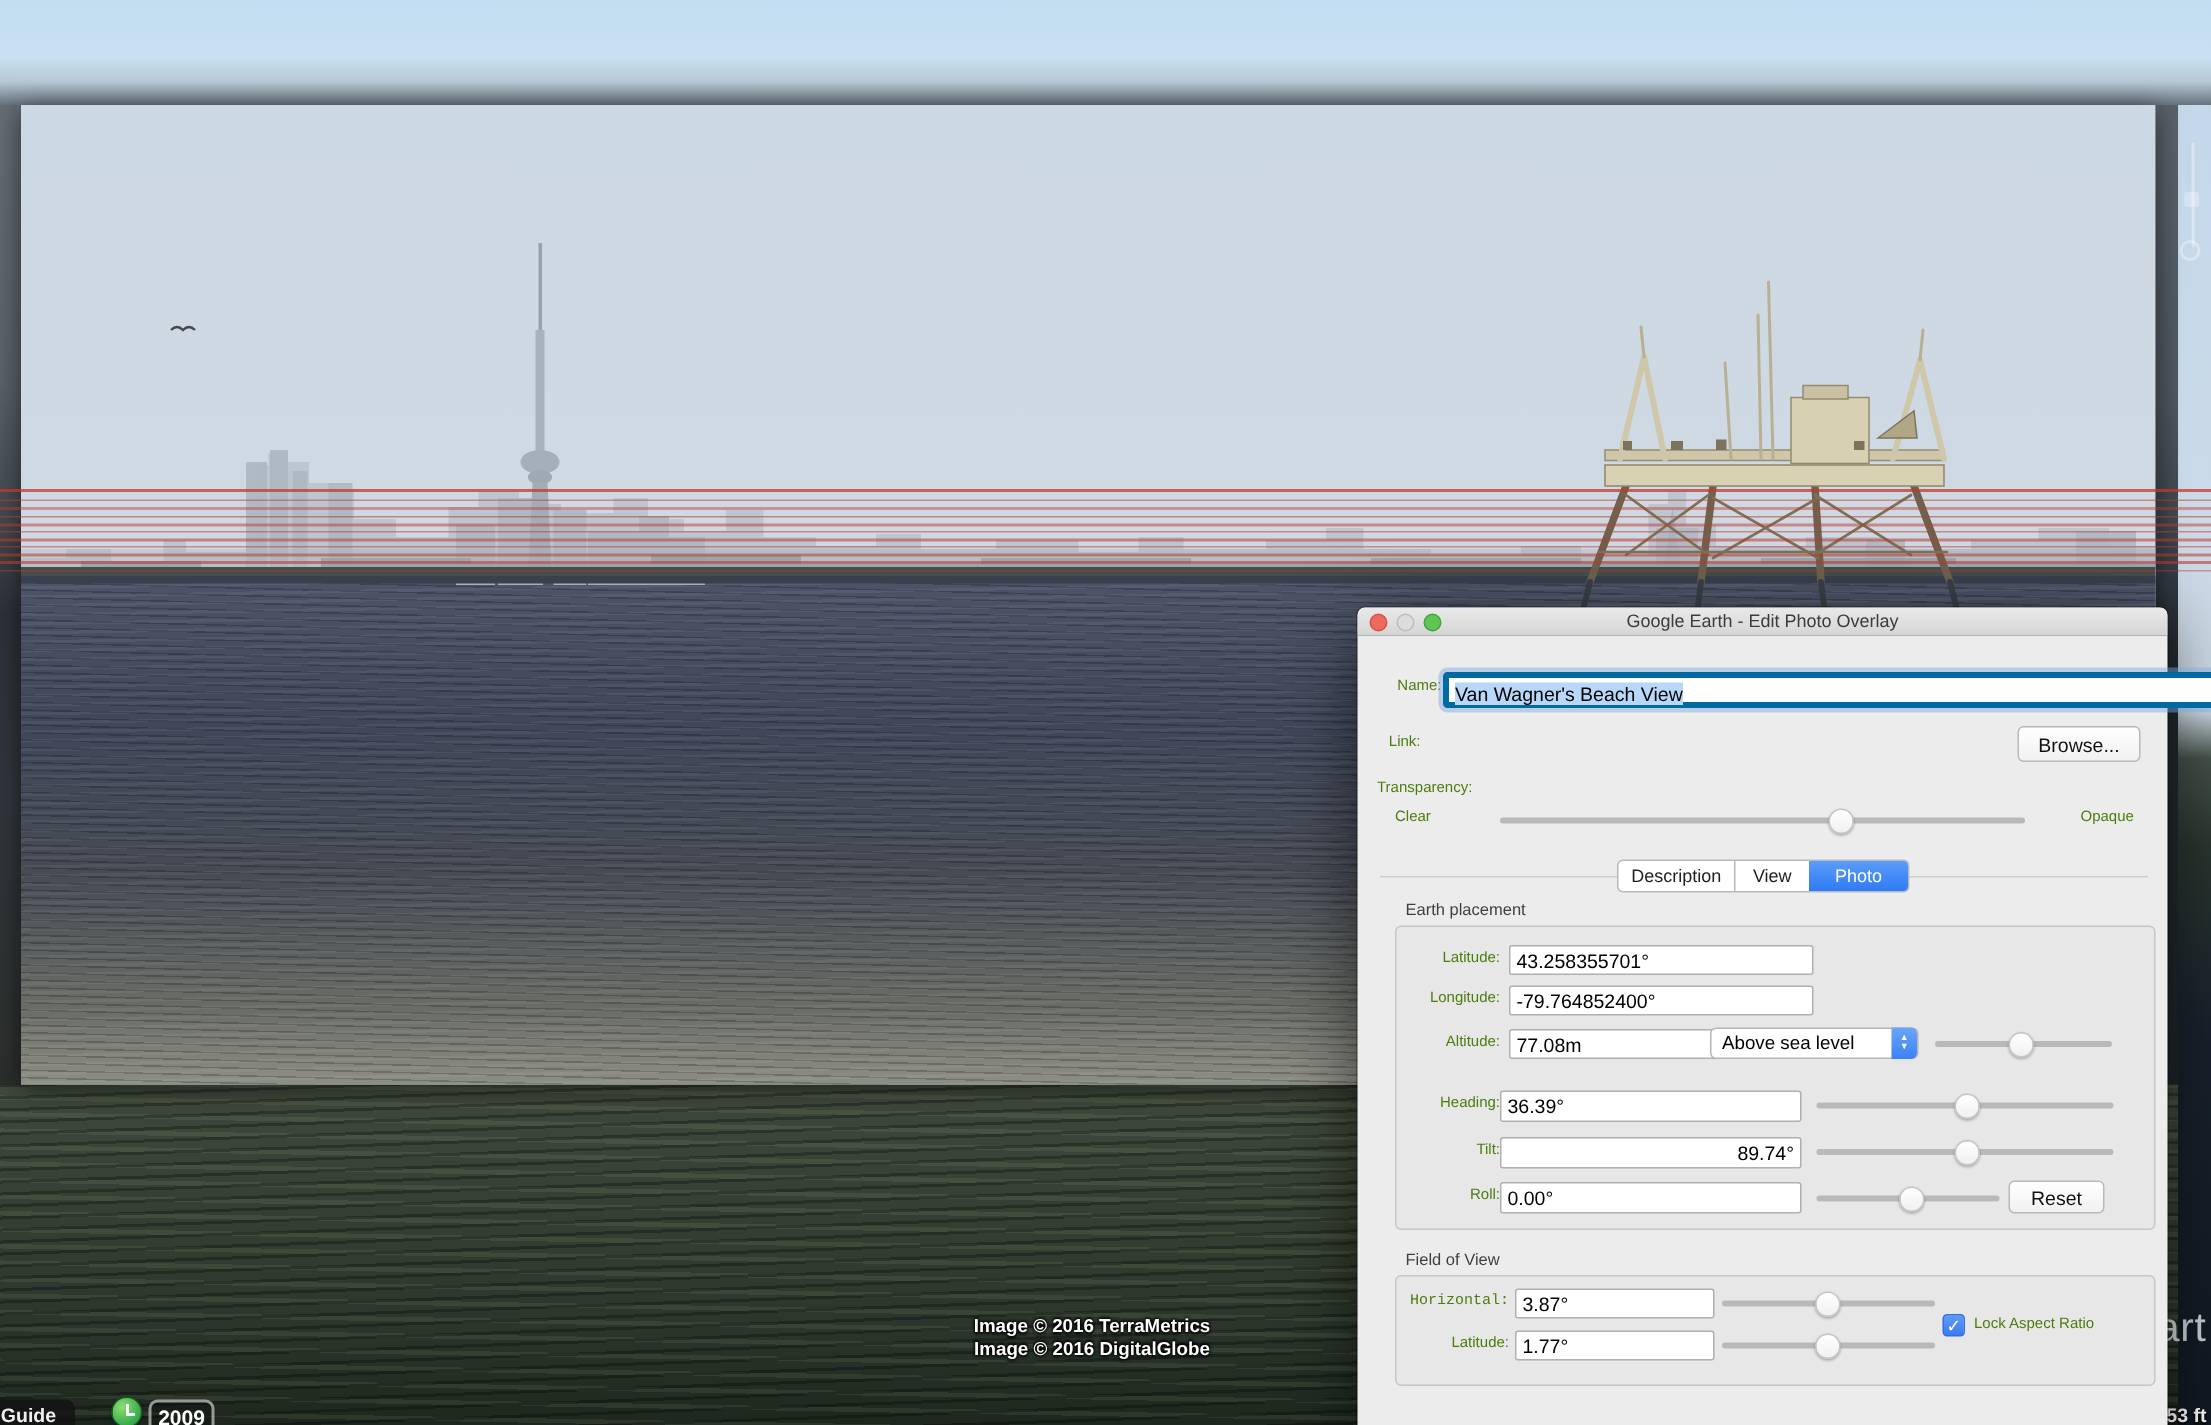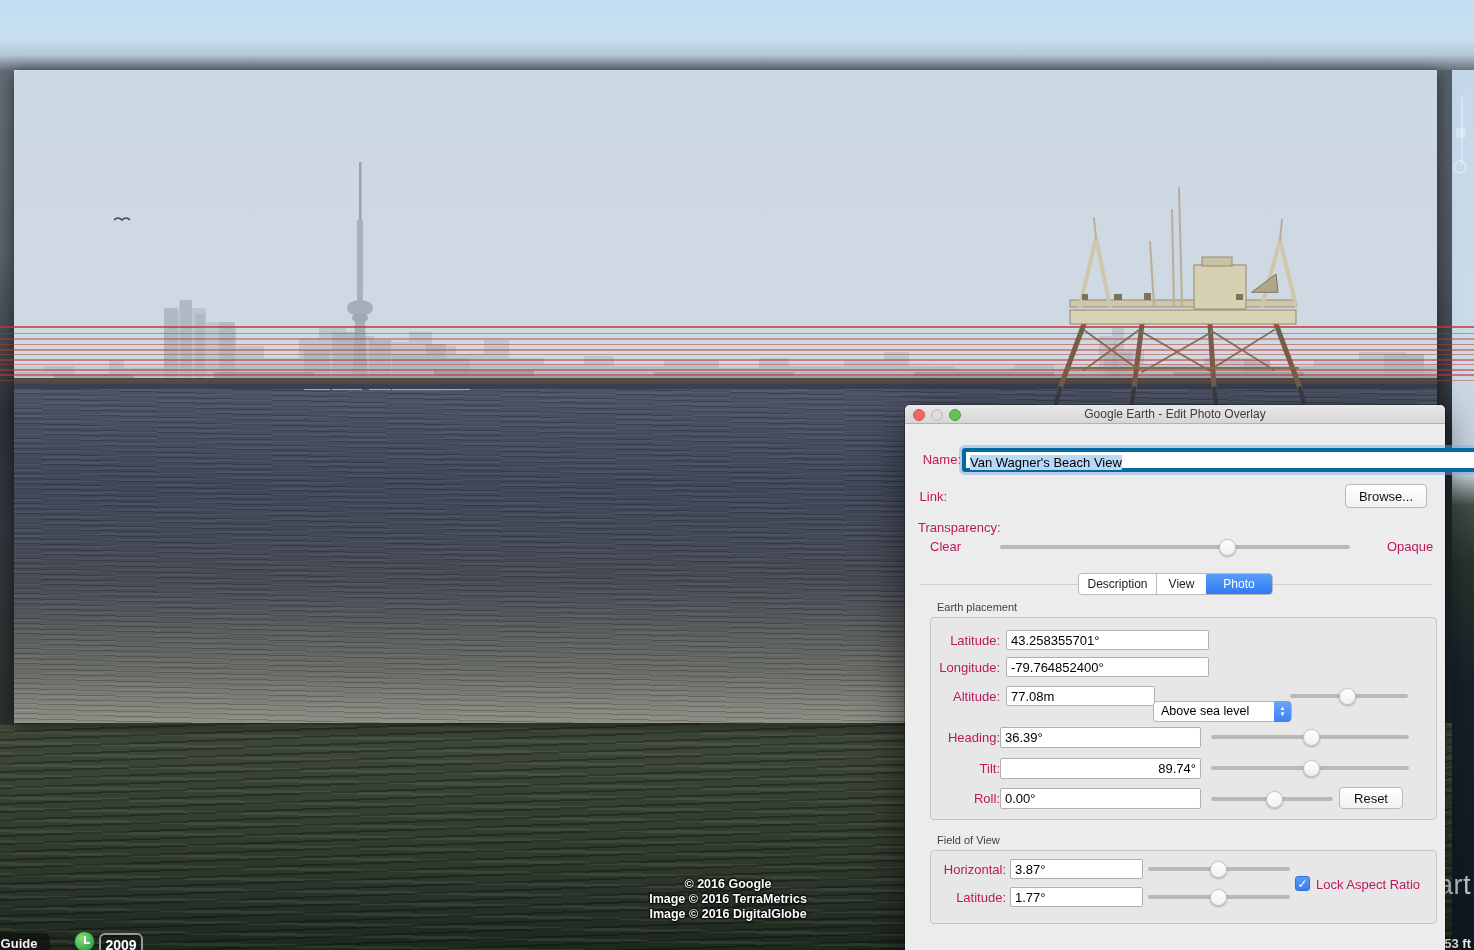--- a/index.html
+++ b/index.html
@@ -70,21 +70,21 @@
   .dialog { left:905px; top:405px; width:540px; height:560px; background:#ececec;
     border-radius:5px 5px 0 0; box-shadow:0 12px 48px rgba(0,0,0,0.55), 0 0 0 1px rgba(0,0,0,0.25); z-index:10; }
   .titlebar { position:absolute; left:0; top:0; width:540px; height:19px;
     background:linear-gradient(to bottom,#e9e9e9,#d6d6d6); border-bottom:1px solid #b2b2b2; border-radius:5px 5px 0 0; }
   .titlebar .title { position:absolute; left:0; right:0; top:2px; text-align:center; font-size:12px; color:#3c3c3c; }
   .tl { position:absolute; top:3.5px; width:12px; height:12px; border-radius:50%; }
   .tl.red   { left:8px;  background:#ee6a5f; border:1px solid #d5544a; }
   .tl.gray  { left:26px; background:#dcdcdc; border:1px solid #bcbcbc; }
   .tl.green { left:44px; background:#61c554; border:1px solid #44a33a; }
 
-  .dialog label, .dialog .lbl { font-size:13px; color:#be185d; }
+  .dialog label, .dialog .lbl { font-size:10px; color:#4d7c0f; }
   .rt { text-align:right; }
 
   .tf { position:absolute; background:#fff; border:1px solid #b0b0b0; border-radius:2px;
     font-family:"Liberation Sans",sans-serif; font-size:13px; color:#000; padding:0 4px; }
   input.tf { outline:none; }
 
   .name-field { left:57px; top:43px; width:560px; height:24px; line-height:22px;
     border:4px solid #0369a1; box-shadow:0 0 0 3px rgba(125,168,227,0.45); border-radius:3px; }
   .name-field .sel { background:#b8d8fa; }
 
@@ -226,21 +226,20 @@
       <div class="rline" style="top: 364px; height: 1px; opacity: 0.5; background: rgb(192, 57, 43);"></div>
       <div class="rline" style="top: 369px; height: 2px; opacity: 0.55; background: rgb(192, 57, 43);"></div>
       <div class="rline" style="top: 374px; height: 2px; opacity: 0.6; background: rgb(192, 57, 43);"></div>
       <div class="rline" style="top: 380px; height: 1px; opacity: 0.45; background: rgb(192, 57, 43);"></div>
     </div>
 
   <div class="abs guide-box">Guide</div>
   <div class="abs clock-badge"></div>
   <div class="abs year-badge">2009</div>
   <div class="abs copyright">
-    <div>© 2016 Google</div>
     <div>Image © 2016 TerraMetrics</div>
     <div>Image © 2016 DigitalGlobe</div>
   </div>
   <div class="abs alt-status">253 ft</div>
   <div class="abs watermark-frag">art</div>
 
   <div class="abs dialog">
     <div class="titlebar">
       <div class="tl red"></div>
       <div class="tl gray"></div>
@@ -273,21 +272,21 @@
     <div class="groupbox" style="top:212px;height:203px;"></div>
 
     <div class="abs lbl rt" style="left:15px;top:228px;width:80px;">Latitude:</div>
     <input class="abs tf" style="left: 101px; top: 225px; width: 203px; height: 20px;" readonly="" value="43.258355701°">
 
     <div class="abs lbl rt" style="left:15px;top:255px;width:80px;">Longitude:</div>
     <input class="abs tf" style="left: 101px; top: 252px; width: 203px; height: 20px;" readonly="" value="-79.764852400°">
 
     <div class="abs lbl rt" style="left:15px;top:284px;width:80px;">Altitude:</div>
     <input class="abs tf" style="left: 101px; top: 281px; width: 149px; height: 20px;" readonly="" value="77.08m">
-    <div class="select" style="left:248px;top:280px;width:139px;margin-top:16px;">
+    <div class="select" style="left:235px;top:280px;width:139px;">
       <span>Above sea level</span>
       <span class="stepper">▲<br>▼</span>
     </div>
     <div class="slider-track" style="left:385px;top:289px;width:118px;"></div>
     <div class="slider-thumb" style="left:434px;top:283px;"></div>
 
     <div class="abs lbl rt" style="left:15px;top:325px;width:80px;">Heading:</div>
     <input class="abs tf" style="left: 95px; top: 322px; width: 201px; height: 21px;" readonly="" value="36.39°">
     <div class="slider-track" style="left:306px;top:330px;width:198px;"></div>
     <div class="slider-thumb" style="left:398px;top:324px;"></div>
@@ -299,21 +298,21 @@
 
     <div class="abs lbl rt" style="left:15px;top:386px;width:80px;">Roll:</div>
     <input class="abs tf" style="left: 95px; top: 383px; width: 201px; height: 21px;" readonly="" value="0.00°">
     <div class="slider-track" style="left:306px;top:392px;width:122px;"></div>
     <div class="slider-thumb" style="left:361px;top:386px;"></div>
     <button class="btn" style="left:434px;top:382px;width:64px;height:22px;">Reset</button>
 
     <div class="group-legend" style="top:429px;">Field of View</div>
     <div class="groupbox" style="top:445px;height:74px;"></div>
 
-    <div class="abs lbl rt" style="left:15px;top:457px;width:86px;">Horizontal:</div>
+    <div class="abs lbl rt" style="left:15px;top:457px;width:86px;font-family:Liberation Mono, monospace;">Horizontal:</div>
     <input class="abs tf" style="left: 105px; top: 454px; width: 133px; height: 20px;" readonly="" value="3.87°">
     <div class="slider-track" style="left:243px;top:462px;width:142px;"></div>
     <div class="slider-thumb" style="left:305px;top:456px;"></div>
 
     <div class="abs lbl rt" style="left:15px;top:485px;width:86px;">Latitude:</div>
     <input class="abs tf" style="left: 105px; top: 482px; width: 133px; height: 20px;" readonly="" value="1.77°">
     <div class="slider-track" style="left:243px;top:490px;width:142px;"></div>
     <div class="slider-thumb" style="left:305px;top:484px;"></div>
 
     <div class="checkbox" style="left:390px;top:471px;">✓</div>

